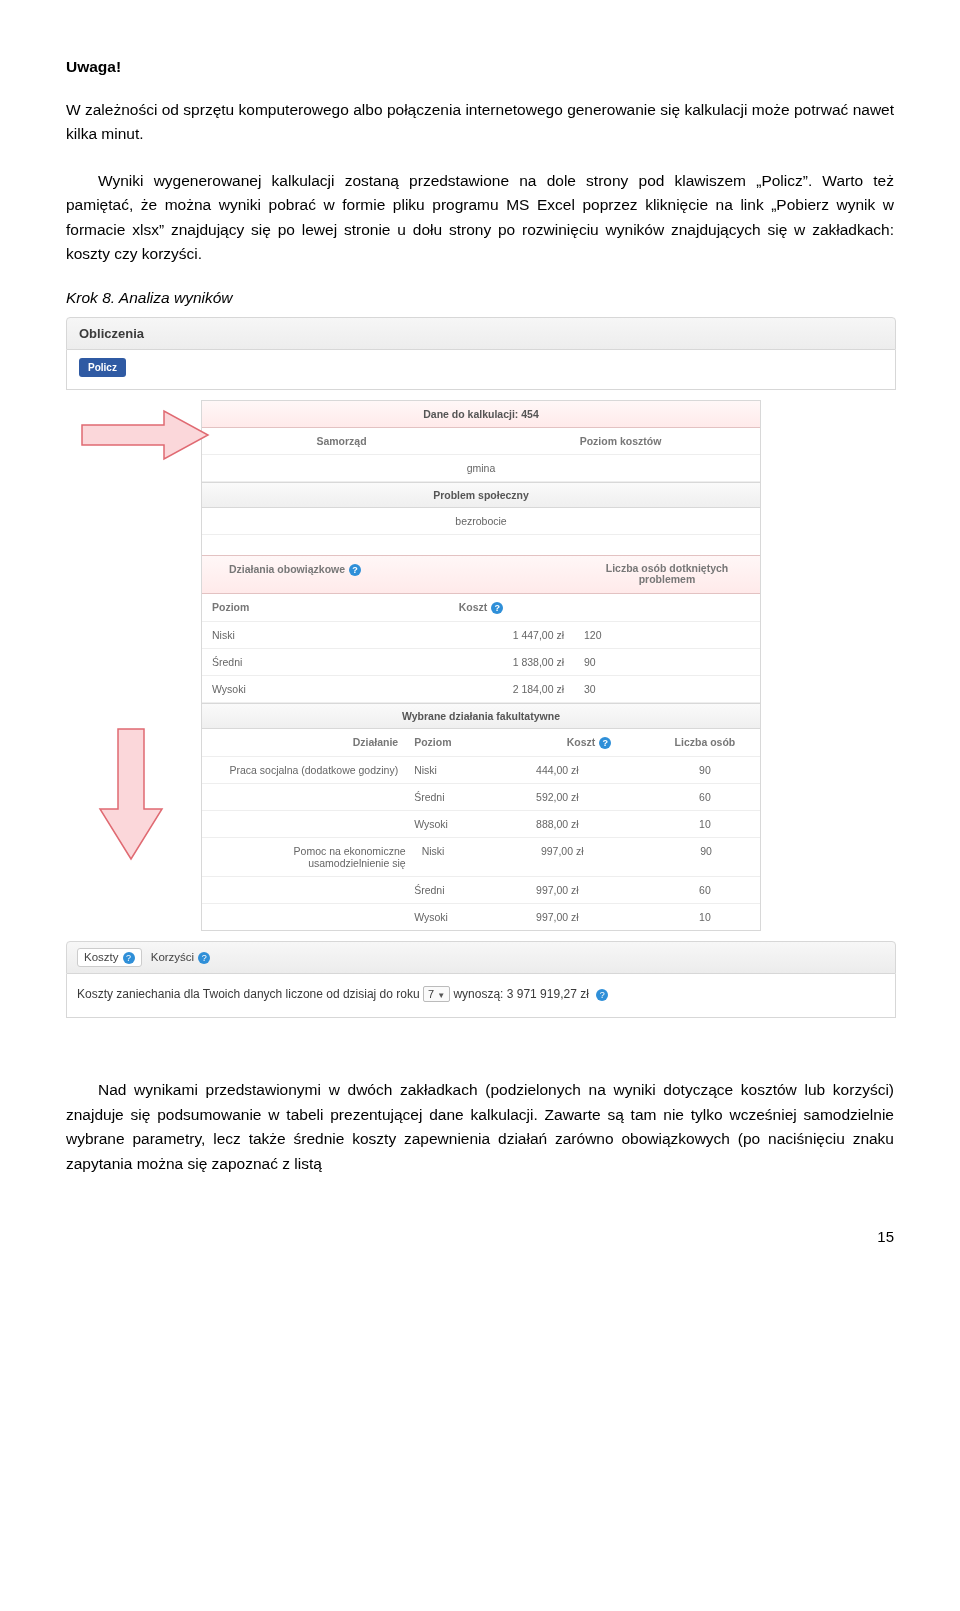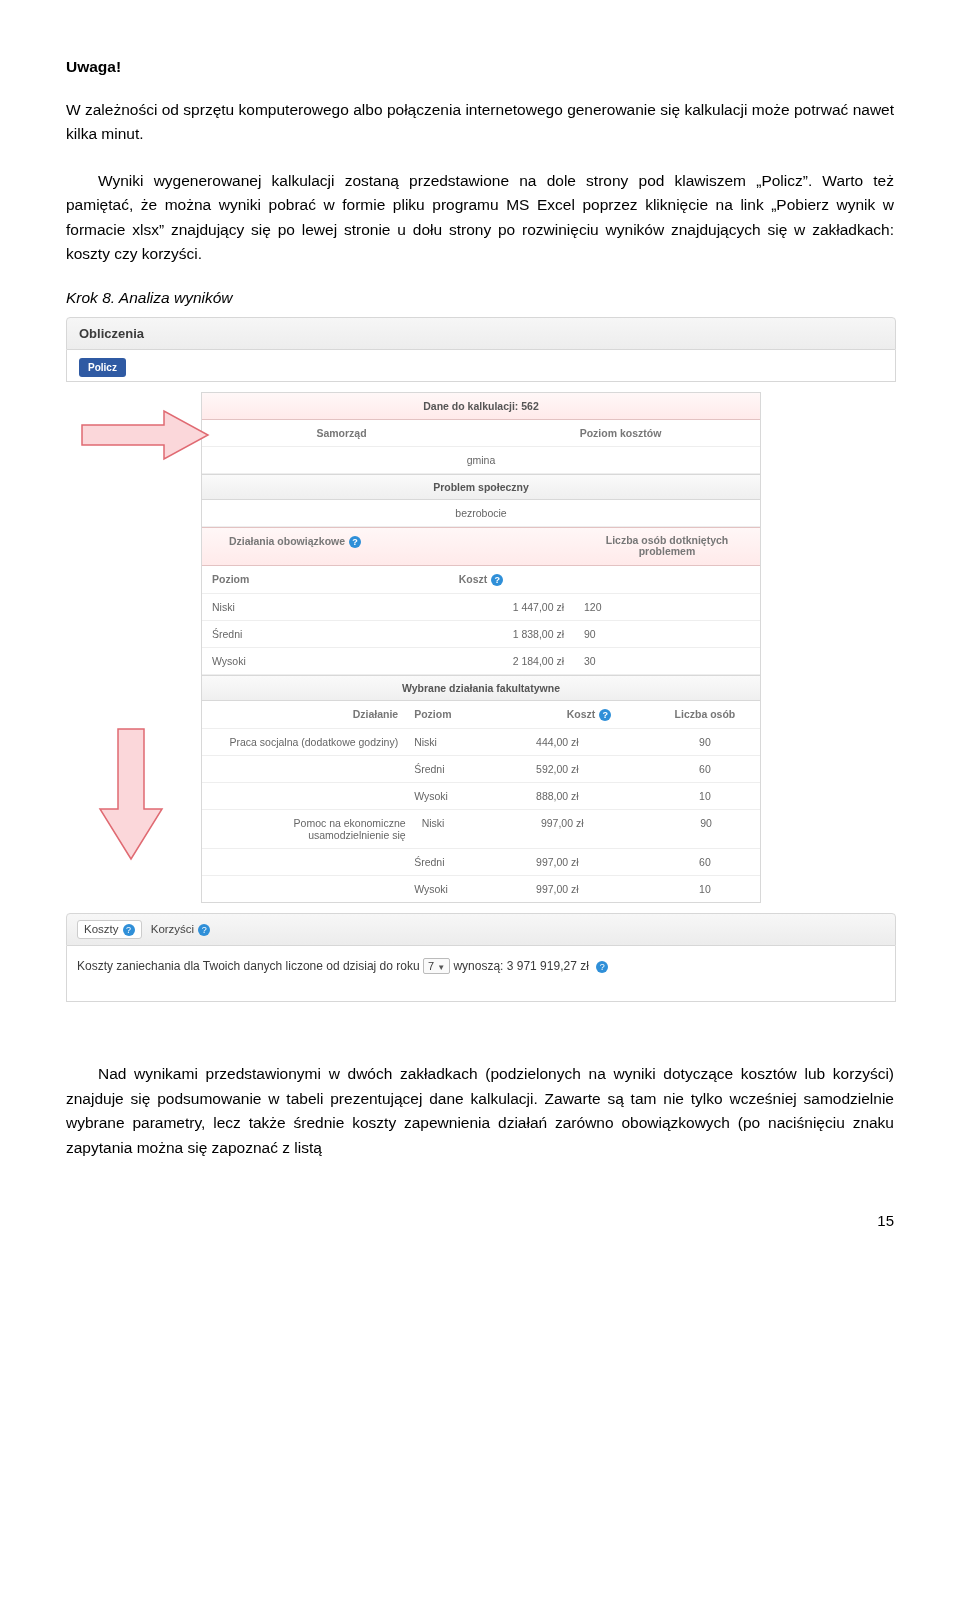--- a/index.html
+++ b/index.html
@@ -36,21 +36,21 @@
     padding: 8px 12px;
     font-size: 13px;
     font-weight: bold;
     color: #3b3b3b;
   }
   .panel-sub {
     background: #fff;
     border: 1px solid #d7d7d7;
     border-top: none;
     padding: 8px 12px 6px 12px;
-    height: 32px;
+    height: 40px;
   }
   .btn-blue {
     display: inline-block;
     background: #2f5aa3;
     color: #fff;
     font-size: 10px;
     padding: 4px 9px;
     border-radius: 3px;
     font-weight: bold;
   }
@@ -86,41 +86,41 @@
   .dt-3col .c { flex: 1; padding: 7px 10px; }
   .dt-3col .c:first-child { text-align: left; }
   .dt-3col .c:nth-child(2) { text-align: right; }
   .dt-3col .c:nth-child(3) { text-align: left; }
   .dt-4col .c { padding: 7px 8px; }
   .dt-4col .c1 { flex: 1.6; text-align: right; }
   .dt-4col .c2 { flex: 0.9; text-align: left; }
   .dt-4col .c3 { flex: 0.9; text-align: left; }
   .dt-4col .c4 { flex: 0.8; text-align: center; }
   .dt-hdr .c { color: #777; font-weight: 600; }
-  .dt-hdr-pink { background: linear-gradient(#fff7f7,#ffeaea); border-top:1px solid #e3c2c2; border-bottom:1px solid #e3c2c2;}
+  .dt-hdr-pink { background: linear-gradient(#fff7f7,#ffeaea); border-top:1px solid #e3c2c2; border-bottom:1px solid #e3c2c2;margin-top:20px;}
   .q { display:inline-block; width:12px; height:12px; border-radius:50%; background:#2f8fd8; color:#fff; font-size:9px; line-height:12px; text-align:center; margin-left:4px; }
   .tabs {
     margin-top: 10px;
     background: linear-gradient(#f7f7f7,#ececec);
     border: 1px solid #d7d7d7;
     border-radius: 4px 4px 0 0;
     padding: 6px 10px;
     font-size: 11.5px;
     color: #444;
   }
   .tab { display:inline-block; padding: 2px 6px; border-radius:3px; }
   .tab.active { background:#fff; border:1px solid #ccc; }
   .tabs-body {
     background:#fff;
     border:1px solid #d7d7d7;
     border-top:none;
     padding: 12px 10px 4px 10px;
     font-size: 12px;
     color:#3a3a3a;
-    height: 56px;
+    height: 44px;
     overflow: hidden;
   }
   .sel {
     display:inline-block; border:1px solid #bbb; background:#fafafa;
     padding: 1px 4px; font-size:11px; border-radius:2px;
   }
   .tri { font-size:8px; margin-left:3px; color:#555;}
   
   .arr-right {
     position:absolute;
@@ -162,21 +162,21 @@
     <span class="btn-blue">Policz</span>
   </div>
 
   <div class="arr-right">
     <svg class="arrow" viewBox="0 0 130 56" width="130" height="56">
       <path d="M2 18 L84 18 L84 4 L128 28 L84 52 L84 38 L2 38 Z"></path>
     </svg>
   </div>
 
   <div class="data-table">
-    <div class="dt-title">Dane do kalkulacji: 562</div>
+    <div class="dt-title">Dane do kalkulacji: 454</div>
 
     <div class="dt-2col dt-row dt-hdr">
       <div class="c h">Samorząd</div>
       <div class="c h">Poziom kosztów</div>
     </div>
     <div class="dt-2col dt-row">
       <div class="c">gmina</div>
     </div>
 
     <div class="dt-section">Problem społeczny</div>

